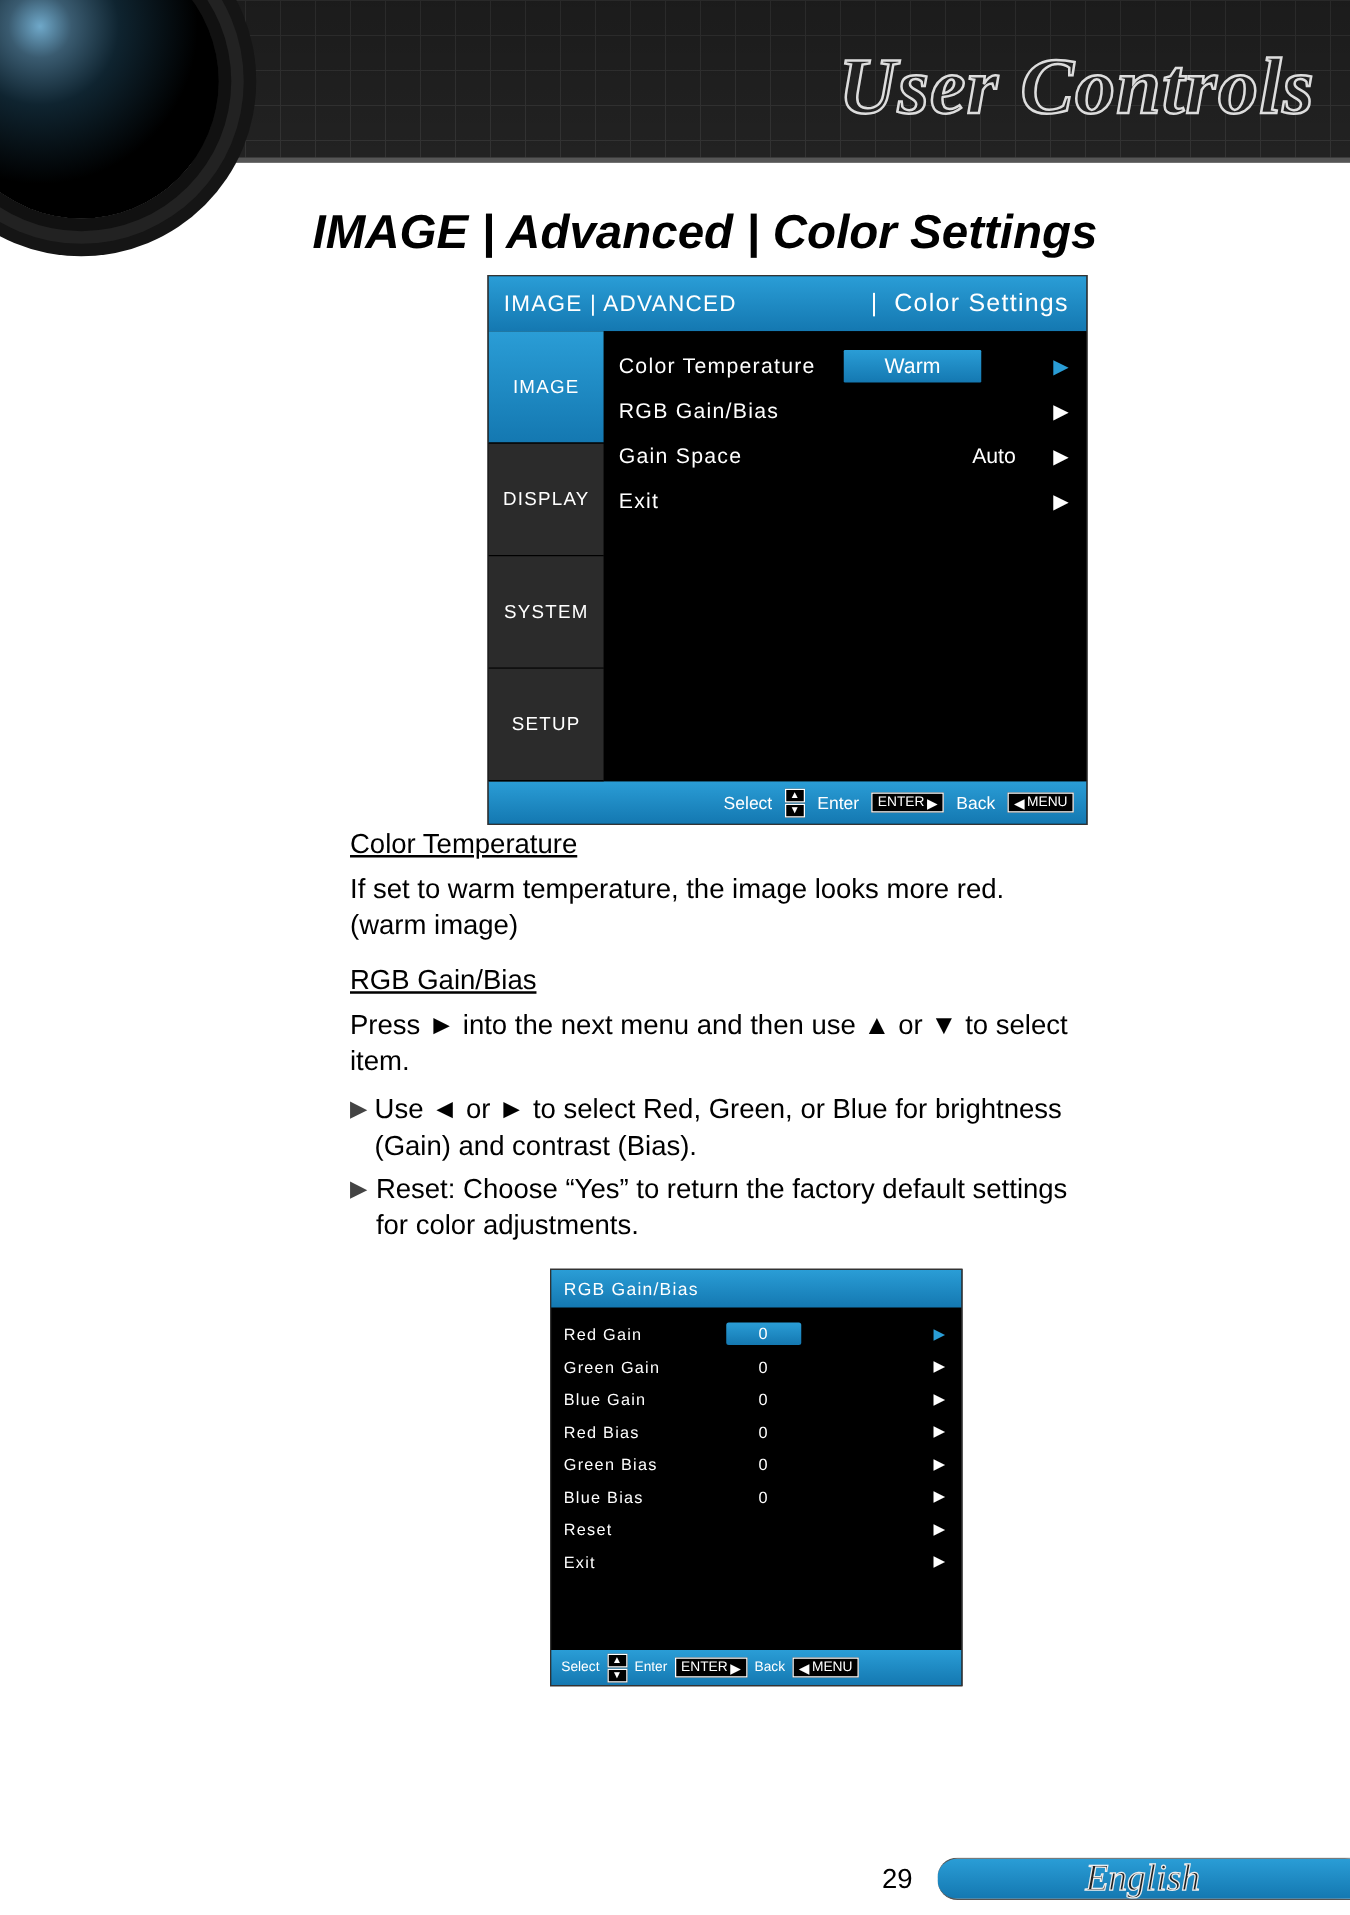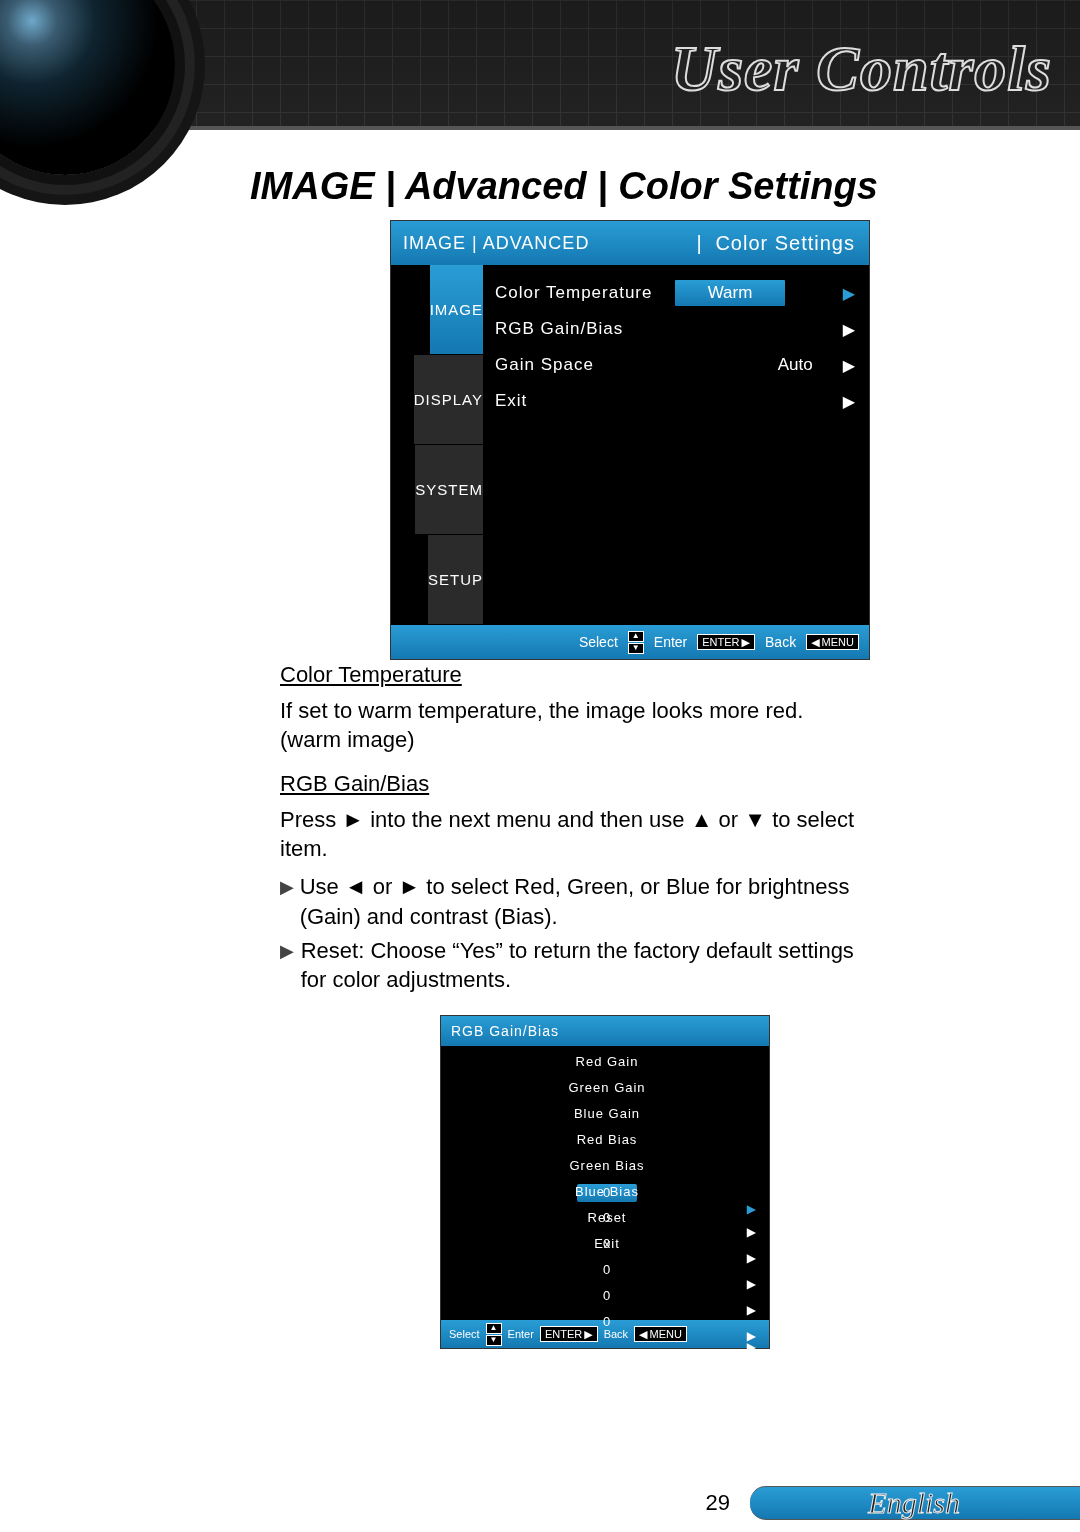--- a/index.html
+++ b/index.html
@@ -74,21 +74,20 @@
   }
   .osd-topbar-left { padding-left: 12px; letter-spacing: 1px; }
   .osd-topbar-right { margin-left: auto; padding-right: 14px; font-size: 20px; letter-spacing: 1px; }
   .osd-topbar-right::before { content: "| "; color: #fff; margin-right: 6px; }
   .osd-body { display: flex; }
   .osd-tabs {
     width: 92px;
     background: #000;
     display: flex;
     flex-direction: column;
-    align-items: flex-end;
   }
   .osd-tab {
     height: 90px;
     display: flex;
     align-items: center;
     justify-content: center;
     color: #fff;
     font-size: 15px;
     letter-spacing: 1px;
     border-bottom: 1px solid #000;
@@ -207,21 +206,20 @@
   .osd-sub-body {
     padding: 8px 6px 8px 10px;
     color: #fff;
     font-size: 13px;
   }
   .osd-sub-row {
     display: flex;
     align-items: center;
     height: 26px;
     letter-spacing: 1px;
-    flex-direction: column;
   }
   .osd-sub-row .lbl { flex: 0 0 130px; }
   .osd-sub-row .val {
     width: 60px;
     text-align: center;
   }
   .osd-sub-row .val.active {
     background: linear-gradient(#2a9dd6,#1478b1);
     border-radius: 2px;
     height: 18px;

